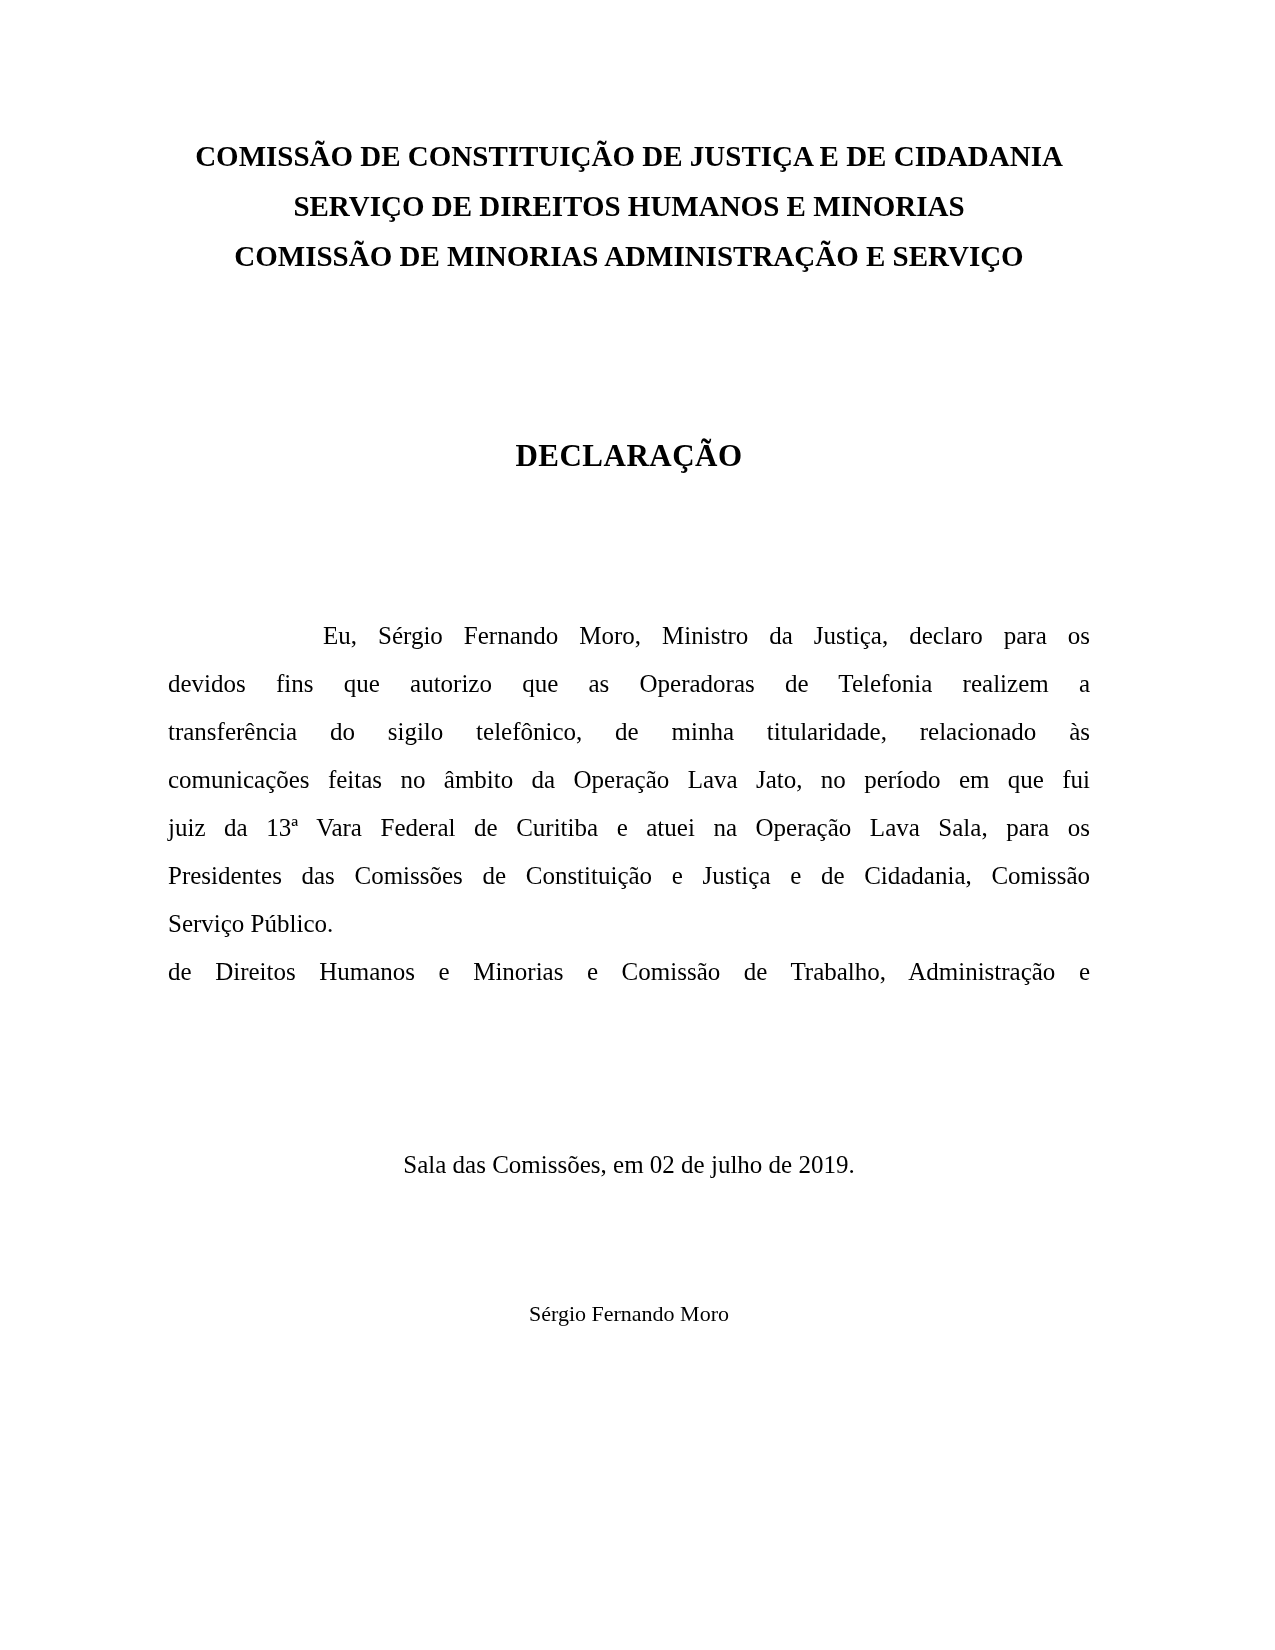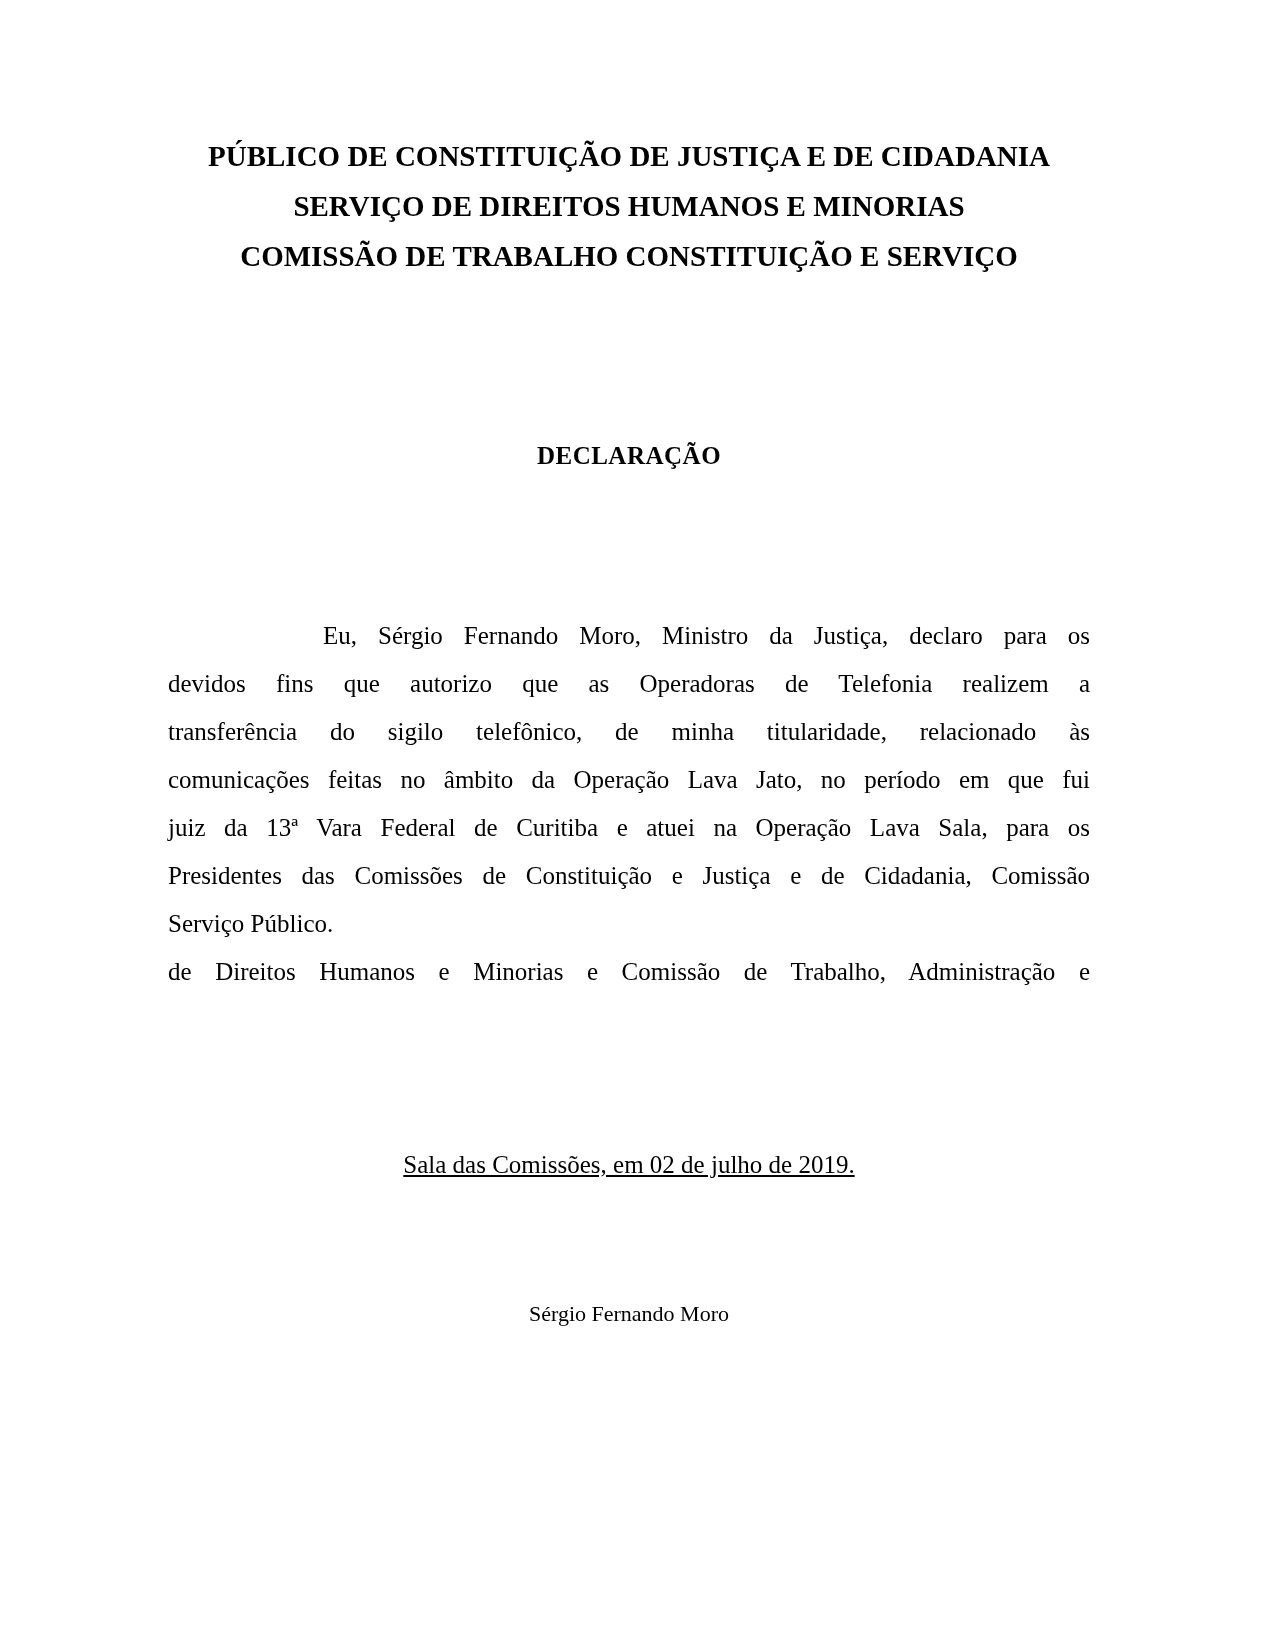--- a/index.html
+++ b/index.html
@@ -26,21 +26,21 @@
     top: 131px;
     font-weight: bold;
     font-size: 29px;
     line-height: 50px;
     text-align: center;
   }
   .doc-title {
     top: 431px;
     margin: 0;
     font-weight: bold;
-    font-size: 25px;
+    font-size: 31px;
     line-height: 50px;
     text-align: center;
     letter-spacing: 0.5px;
   }
   .body-text {
     top: 612px;
     font-size: 25px;
     line-height: 48px;
   }
   .body-line {
@@ -52,38 +52,37 @@
   }
   .body-line.last {
     text-align: left;
     text-align-last: left;
   }
   .place-date {
     top: 1141px;
     font-size: 25px;
     line-height: 48px;
     text-align: center;
-    text-decoration: underline;
   }
   .signature {
     top: 1290px;
     font-size: 22px;
     line-height: 48px;
     text-align: center;
   }
 </style>
 </head>
 <body>
 
 <div class="page">
 
   <header class="column heading">
-    <div class="heading-line">PÚBLICO DE CONSTITUIÇÃO DE JUSTIÇA E DE CIDADANIA</div>
+    <div class="heading-line">COMISSÃO DE CONSTITUIÇÃO DE JUSTIÇA E DE CIDADANIA</div>
     <div class="heading-line">SERVIÇO DE DIREITOS HUMANOS E MINORIAS</div>
-    <div class="heading-line">COMISSÃO DE TRABALHO CONSTITUIÇÃO E SERVIÇO</div>
+    <div class="heading-line">COMISSÃO DE MINORIAS ADMINISTRAÇÃO E SERVIÇO</div>
   </header>
 
   <h1 class="column doc-title">DECLARAÇÃO</h1>
 
   <section class="column body-text">
     <div class="body-line first">Eu, Sérgio Fernando Moro, Ministro da Justiça, declaro para os</div>
     <div class="body-line">devidos fins que autorizo que as Operadoras de Telefonia realizem a</div>
     <div class="body-line">transferência do sigilo telefônico, de minha titularidade, relacionado às</div>
     <div class="body-line">comunicações feitas no âmbito da Operação Lava Jato, no período em que fui</div>
     <div class="body-line">juiz da 13ª Vara Federal de Curitiba e atuei na Operação Lava Sala, para os</div>

